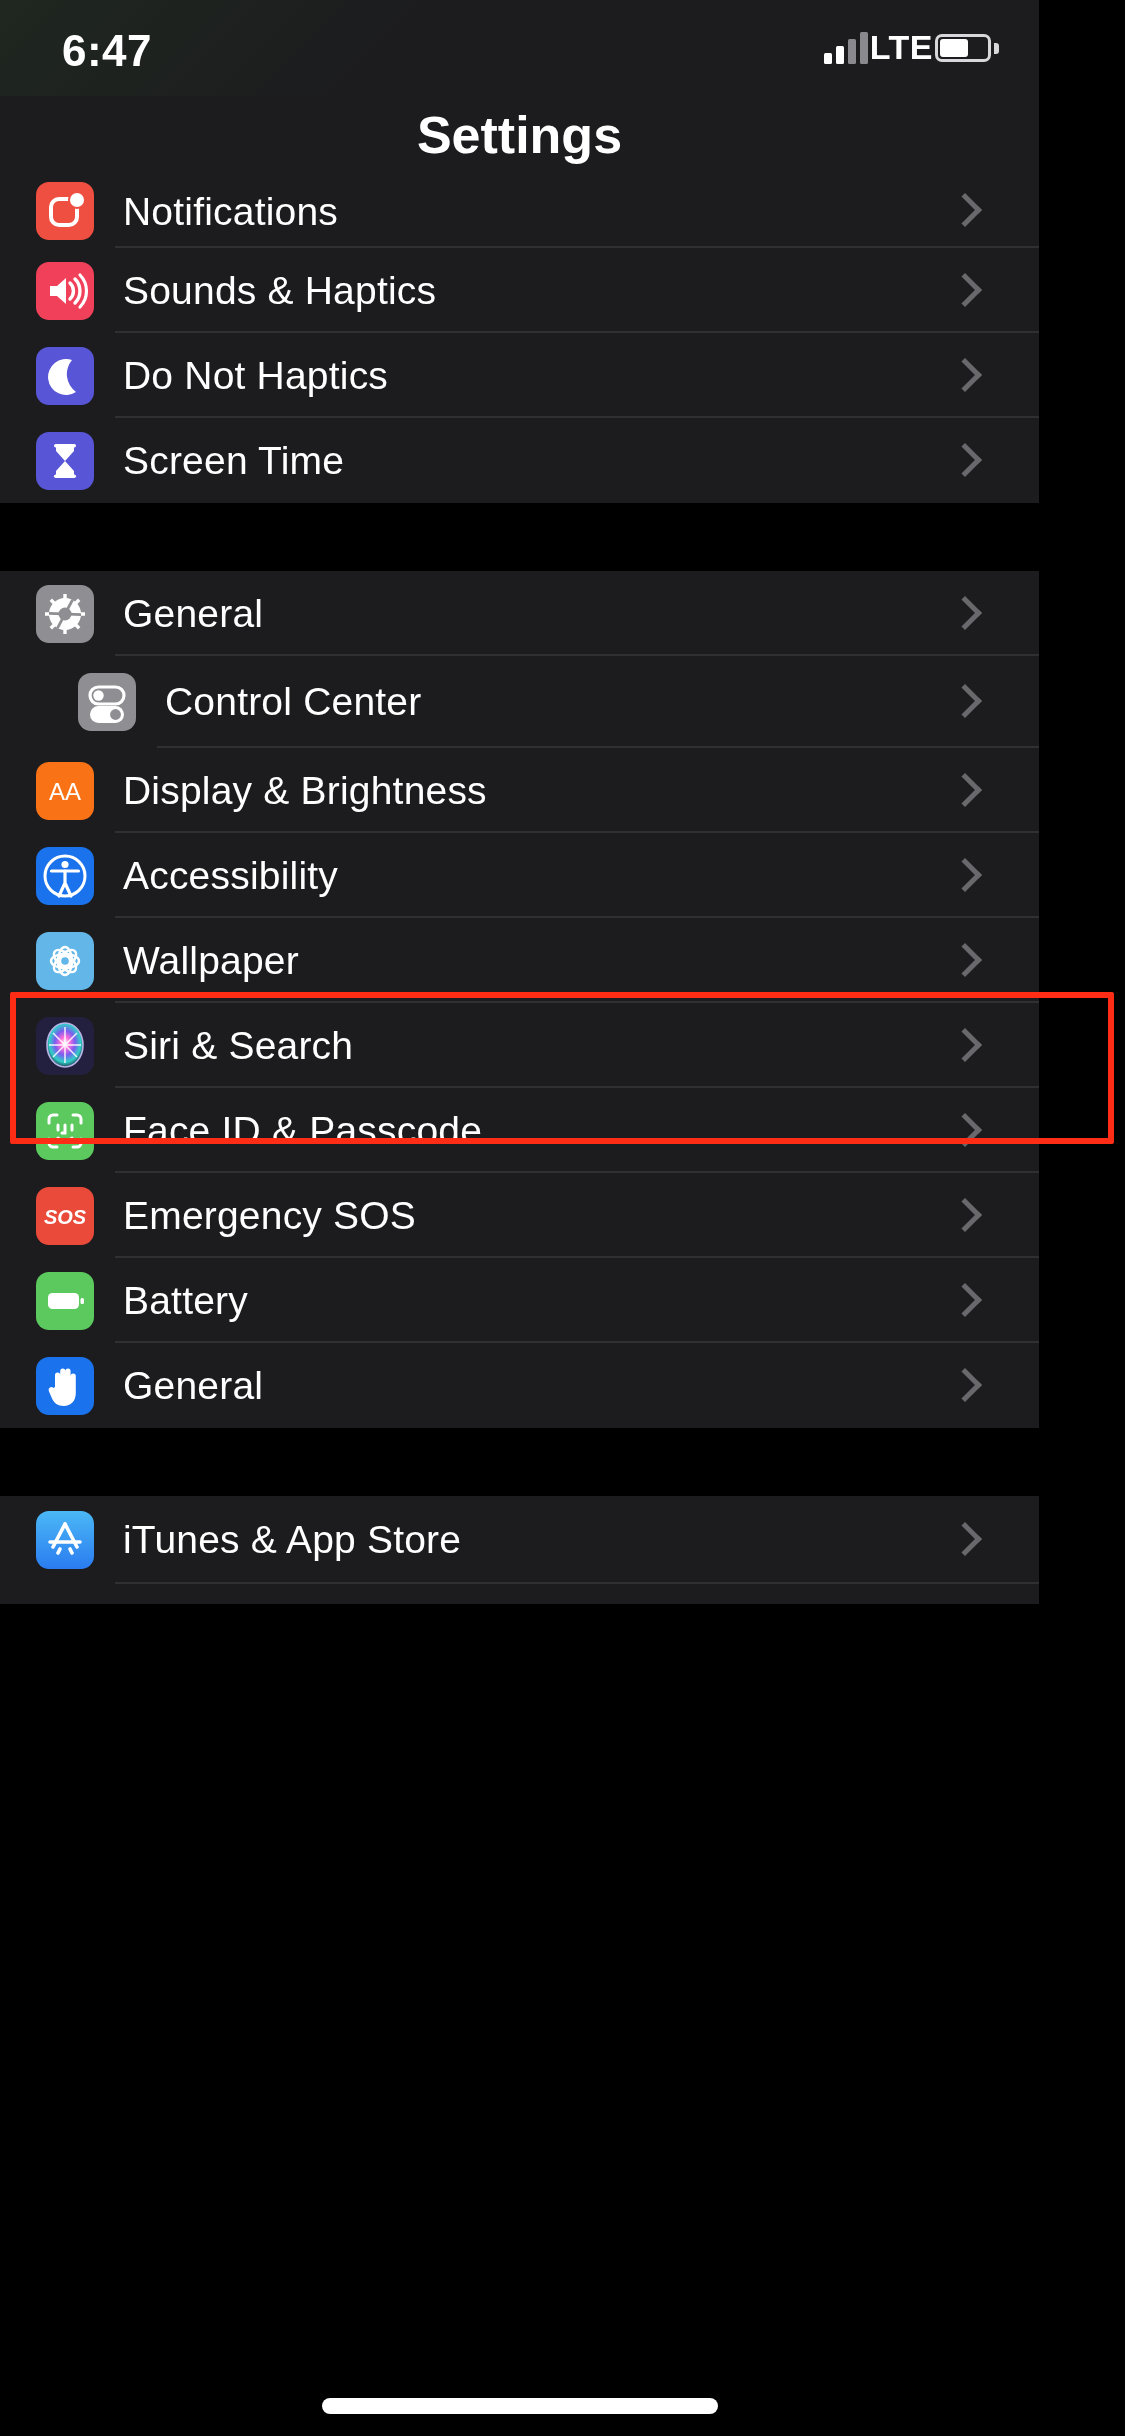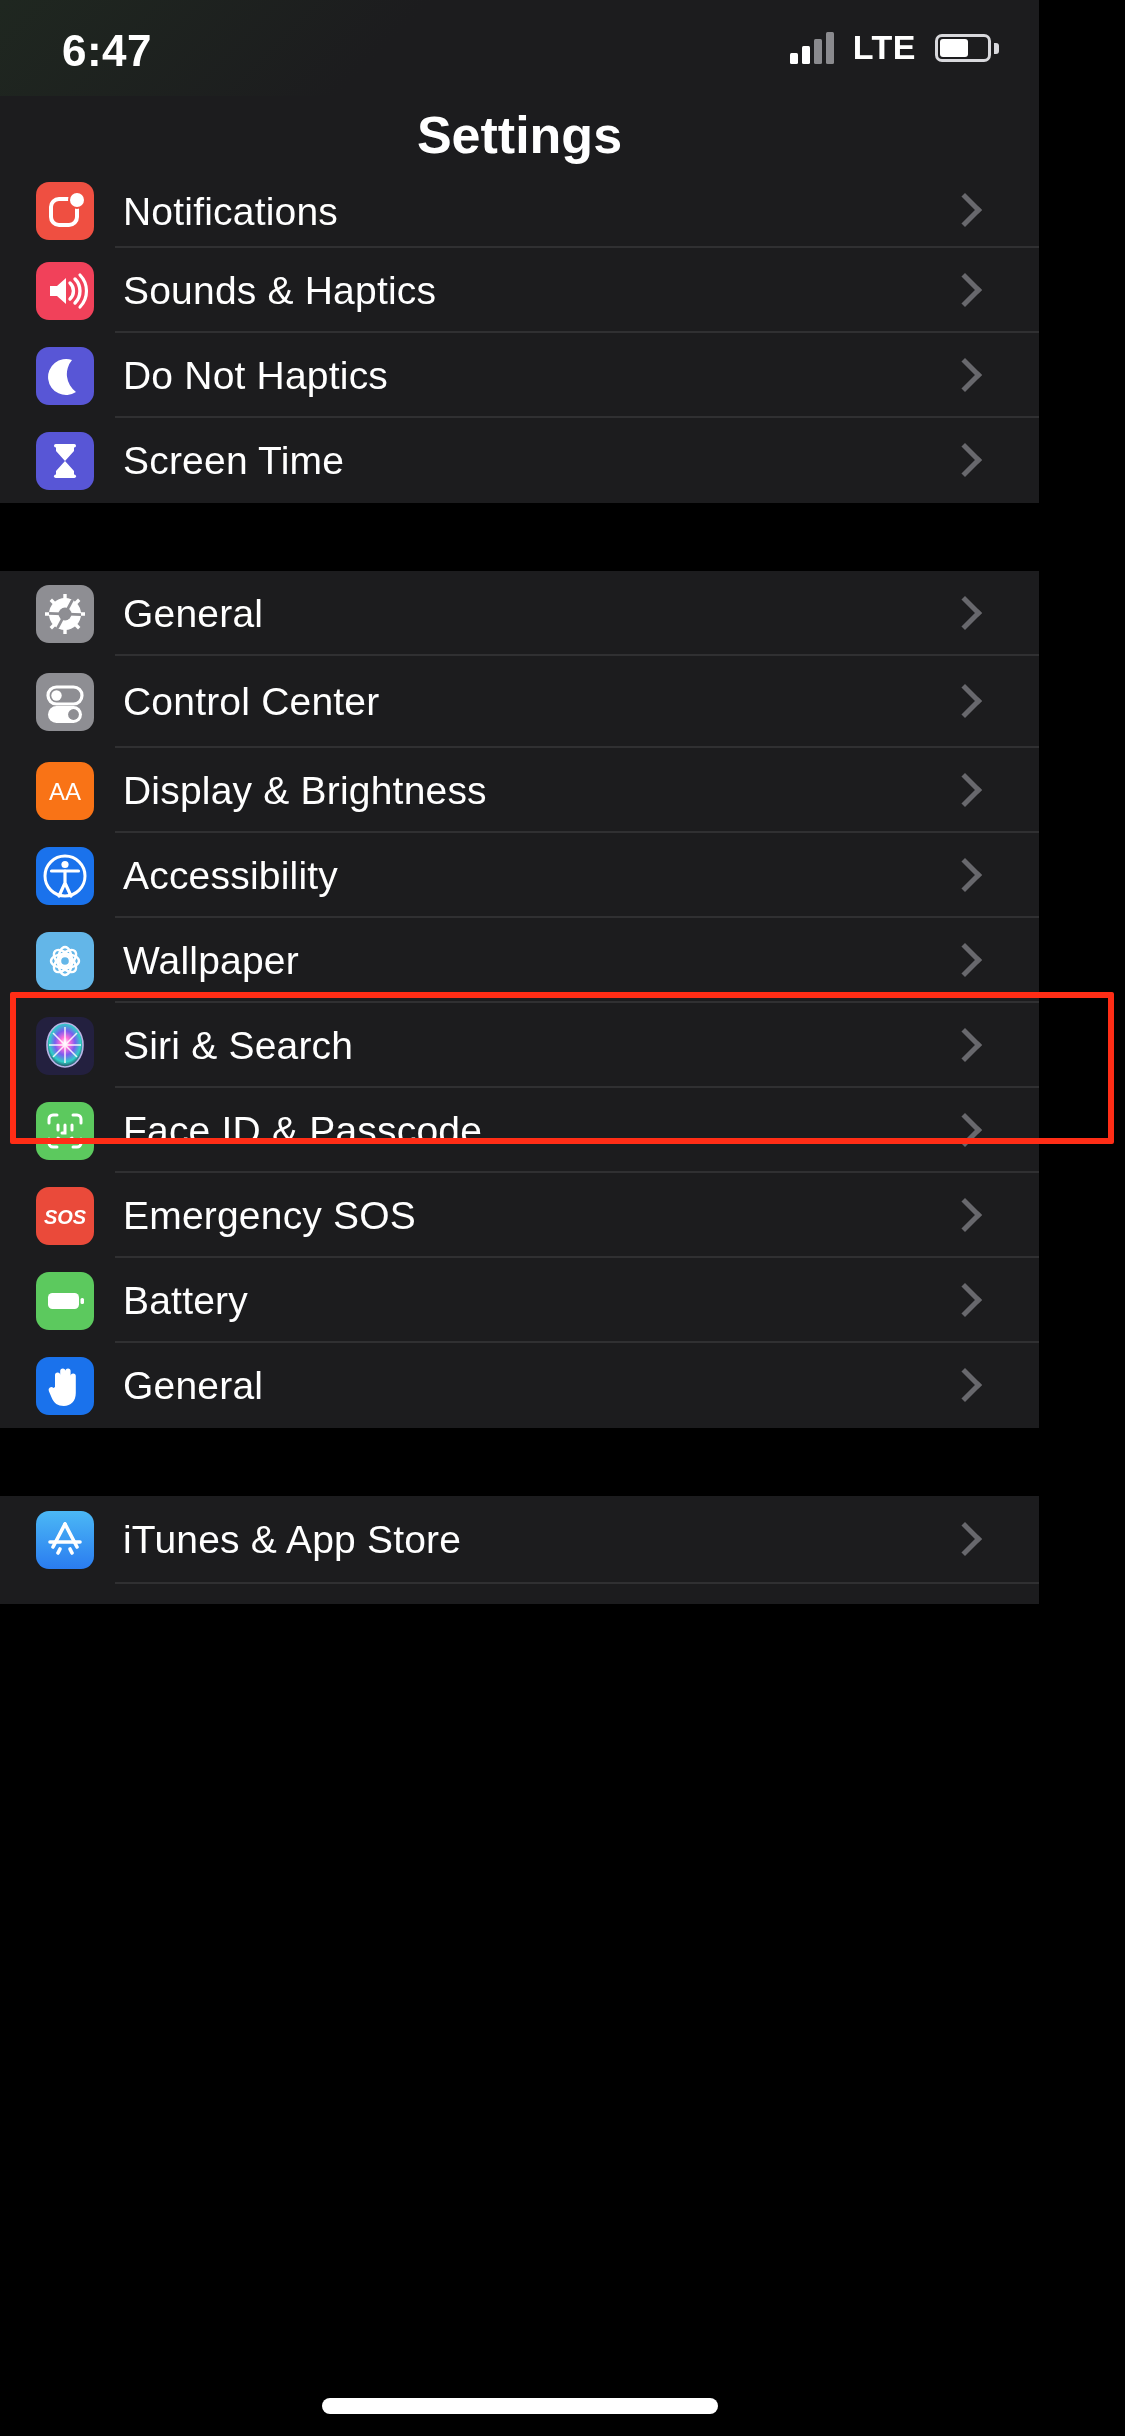--- a/index.html
+++ b/index.html
@@ -15,21 +15,21 @@
   .statusbar{
     position:relative; height:96px;
     background:linear-gradient(135deg,#1f2720 0%,#1c1c1e 38%,#1c1c1e 100%);
   }
   .sb-time{
     position:absolute; left:62px; top:26px;
     color:#fff; font-size:44px; font-weight:600; letter-spacing:.5px;
   }
   .sb-right{
     position:absolute; right:48px; top:28px;
-    display:flex; align-items:center; gap:19px;
+    display:flex; align-items:center; gap:2px;
   }
   .bars{ display:flex; align-items:flex-end; gap:4px; height:32px; }
   .bars i{ display:block; width:8px; background:#fff; border-radius:1.5px; }
   .bars i.b1{ height:11px; }
   .bars i.b2{ height:18px; }
   .bars i.b3{ height:25px; background:#8a8a8e; }
   .bars i.b4{ height:32px; background:#8a8a8e; }
   .lte{ color:#fff; font-size:34px; font-weight:700; letter-spacing:.5px; }
   .batt{ position:relative; width:56px; height:28px; }
   .batt-body{
@@ -208,21 +208,21 @@
             <rect x="27.6" y="13" width="2.8" height="32" fill="#8e8e93" transform="rotate(28 29 29)"></rect>
             <rect x="27.6" y="13" width="2.8" height="32" fill="#8e8e93" transform="rotate(-88 29 29)"></rect>
             <circle cx="29" cy="29" r="5" fill="#8e8e93"></circle>
           </svg>
         </div>
         <div class="row-label">General</div>
         <div class="chev-wrap"></div>
         <div class="sep"></div>
       </div>
 
-      <div class="row" style="height:92px;">
+      <div class="row" style="height:92px;margin-left:42px;">
         <div class="icon" style="background:#8e8e93;">
           <svg class="ic-svg" viewBox="0 0 58 58">
             <rect x="12" y="14" width="34" height="17" rx="8.5" fill="none" stroke="#fff" stroke-width="3.2"></rect>
             <circle cx="20.5" cy="22.5" r="5.2" fill="#fff"></circle>
             <rect x="12" y="33" width="34" height="17" rx="8.5" fill="#fff"></rect>
             <circle cx="37.5" cy="41.5" r="5.4" fill="#8e8e93"></circle>
           </svg>
         </div>
         <div class="row-label">Control Center</div>
         <div class="chev-wrap"></div>

